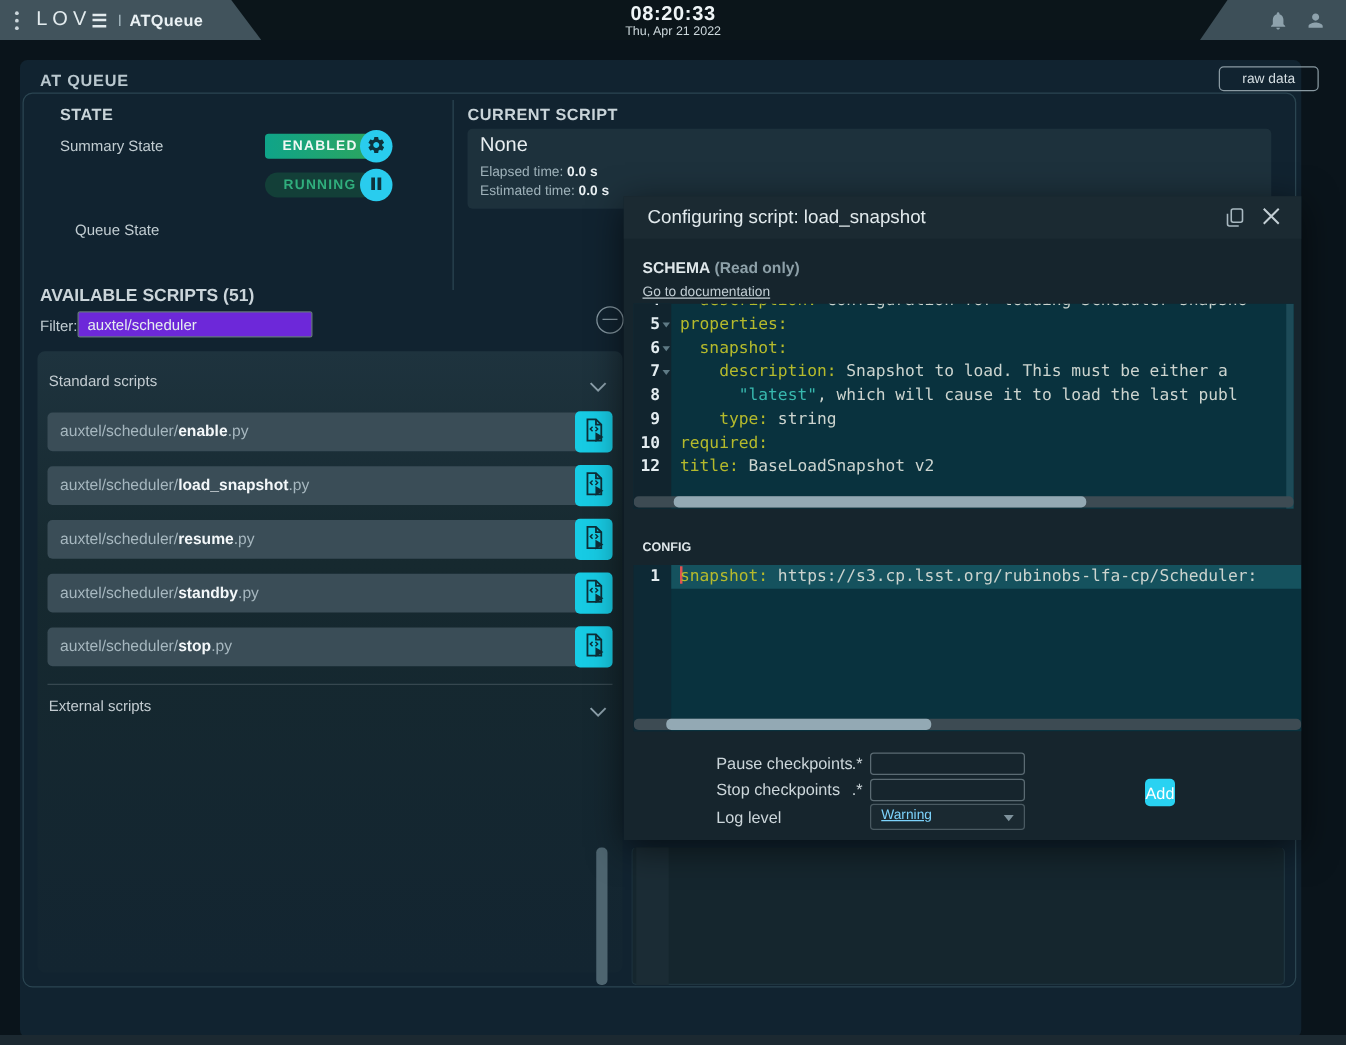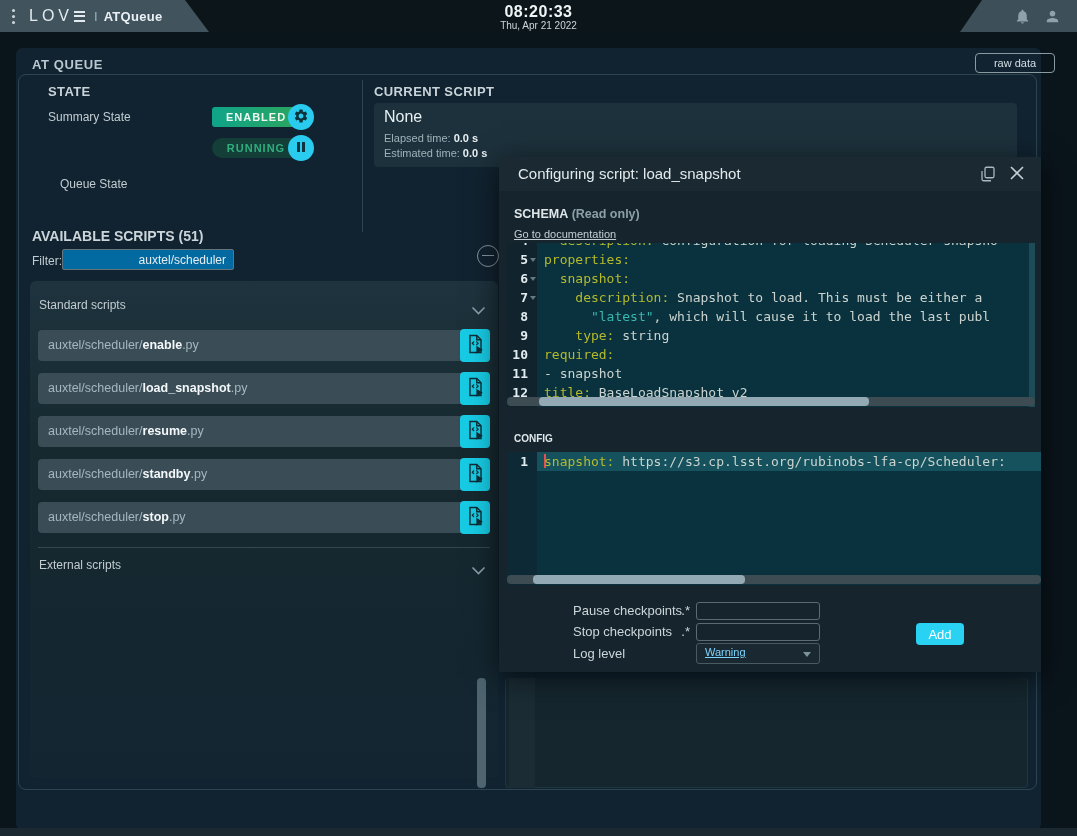--- a/index.html
+++ b/index.html
@@ -53,23 +53,23 @@
   
   .cs-card { position:absolute; left:358px; top:55px; width:643px; height:64px;
     background:#1d313c; border-radius:4px; }
   .cs-name { position:absolute; left:10px; top:5px; font-size:16px; color:#e9eff2; }
   .cs-row { position:absolute; left:10px; font-size:11px; color:#9fb2ba; }
   .cs-row b { color:#e9f0f3; font-weight:700; margin-left:3px; }
 
   
   .as-title { position:absolute; left:16px; top:180px; font-size:14px; font-weight:700; color:#cbd5da; }
   .filter-label { position:absolute; left:16px; top:206px; font-size:12px; color:#c2cdd2; }
-  .filter-input { position:absolute; left:46px; top:201px; width:172px; height:21px;
-    background:#0369a1; border:1px solid #63747c; border-radius:2px; color:#e6edf0;
-    font-size:12px; padding:0 7px; font-family:inherit;text-align:right; }
+  .filter-input { position:absolute; left:46px; top:201px; width:188px; height:21px;
+    background:#6d28d9; border:1px solid #63747c; border-radius:2px; color:#e6edf0;
+    font-size:12px; padding:0 7px; font-family:inherit; }
   .collapse-btn { position:absolute; left:461px; top:197px; width:22px; height:22px;
     border-radius:50%; border:1.5px solid #8597a1; background:transparent; cursor:pointer; }
   .collapse-btn i { position:absolute; left:4px; right:4px; top:8.5px; height:1.5px; background:#8597a1; }
   .scripts-box { position:absolute; left:14px; top:233px; width:468px; height:497px; border-radius:6px;
     background:linear-gradient(180deg,#1e333e 0%,#16292f 34%,#132531 100%); }
   .group-row { position:absolute; left:0; width:468px; height:24px; cursor:pointer; }
   .group-label { position:absolute; left:9px; top:3px; font-size:12px; color:#c3ccd1; }
   .chev { position:absolute; right:12px; top:6px; }
   .script-row { position:absolute; left:8px; width:452px; height:31px; background:#3a4d57;
     border-radius:4px; cursor:pointer; }
@@ -132,21 +132,21 @@
   .ctl-suffix { position:absolute; left:177px; width:14px; text-align:right; font-size:13px; color:#ccd6da; }
   .ctl-input { position:absolute; left:197px; width:124px; height:18px; background:transparent;
     border:1px solid #5b6b73; border-radius:3px; color:#e6edf0; font-size:12px; padding:0 6px;
     font-family:inherit; }
   .ctl-select { position:absolute; left:197px; top:486px; width:124px; height:21px;
     background:#1a2931; border:1px solid #4a5a62; border-radius:3px; cursor:pointer; }
   .ctl-select .val { position:absolute; left:8px; top:2px; font-size:11px; color:#7dd3fc;text-decoration:underline; }
   .ctl-select .caret { position:absolute; right:8px; top:8px; width:0; height:0;
     border-left:4.5px solid transparent; border-right:4.5px solid transparent;
     border-top:5px solid #7e929c; }
-  .add-btn { position:absolute; left:417px; top:466px; width:48px; height:22px; background:#29d2f2;
+  .add-btn { position:absolute; left:417px; top:466px; width:24px; height:22px; background:#29d2f2;
     border:none; border-radius:4px; color:#ffffff; font-size:13px; font-family:inherit; cursor:pointer; }
 </style>
 </head>
 <body>
 
 <div class="topbar">
   <div class="tb-left">
     <span class="kebab">
         <i></i>
         <i></i>
@@ -350,24 +350,20 @@
         </div>
         <div class="cline">
           <span class="gut">9</span>
           <span class="codetxt"><span class="tok-text">    </span><span class="tok-key">type:</span><span class="tok-text"> string</span></span>
         </div>
         <div class="cline">
           <span class="gut">10</span>
           <span class="codetxt"><span class="tok-key">required:</span></span>
         </div>
         <div class="cline">
-          <span class="gut">11</span>
-          <span class="codetxt"><span class="tok-text">- snapshot</span></span>
-        </div>
-        <div class="cline">
           <span class="gut">12</span>
           <span class="codetxt"><span class="tok-key">title:</span><span class="tok-text"> BaseLoadSnapshot v2</span></span>
         </div>
       </div>
     <div class="vscroll"></div>
     <div class="hscroll">
         <div class="hthumb"></div>
       </div>
   </div>
 

